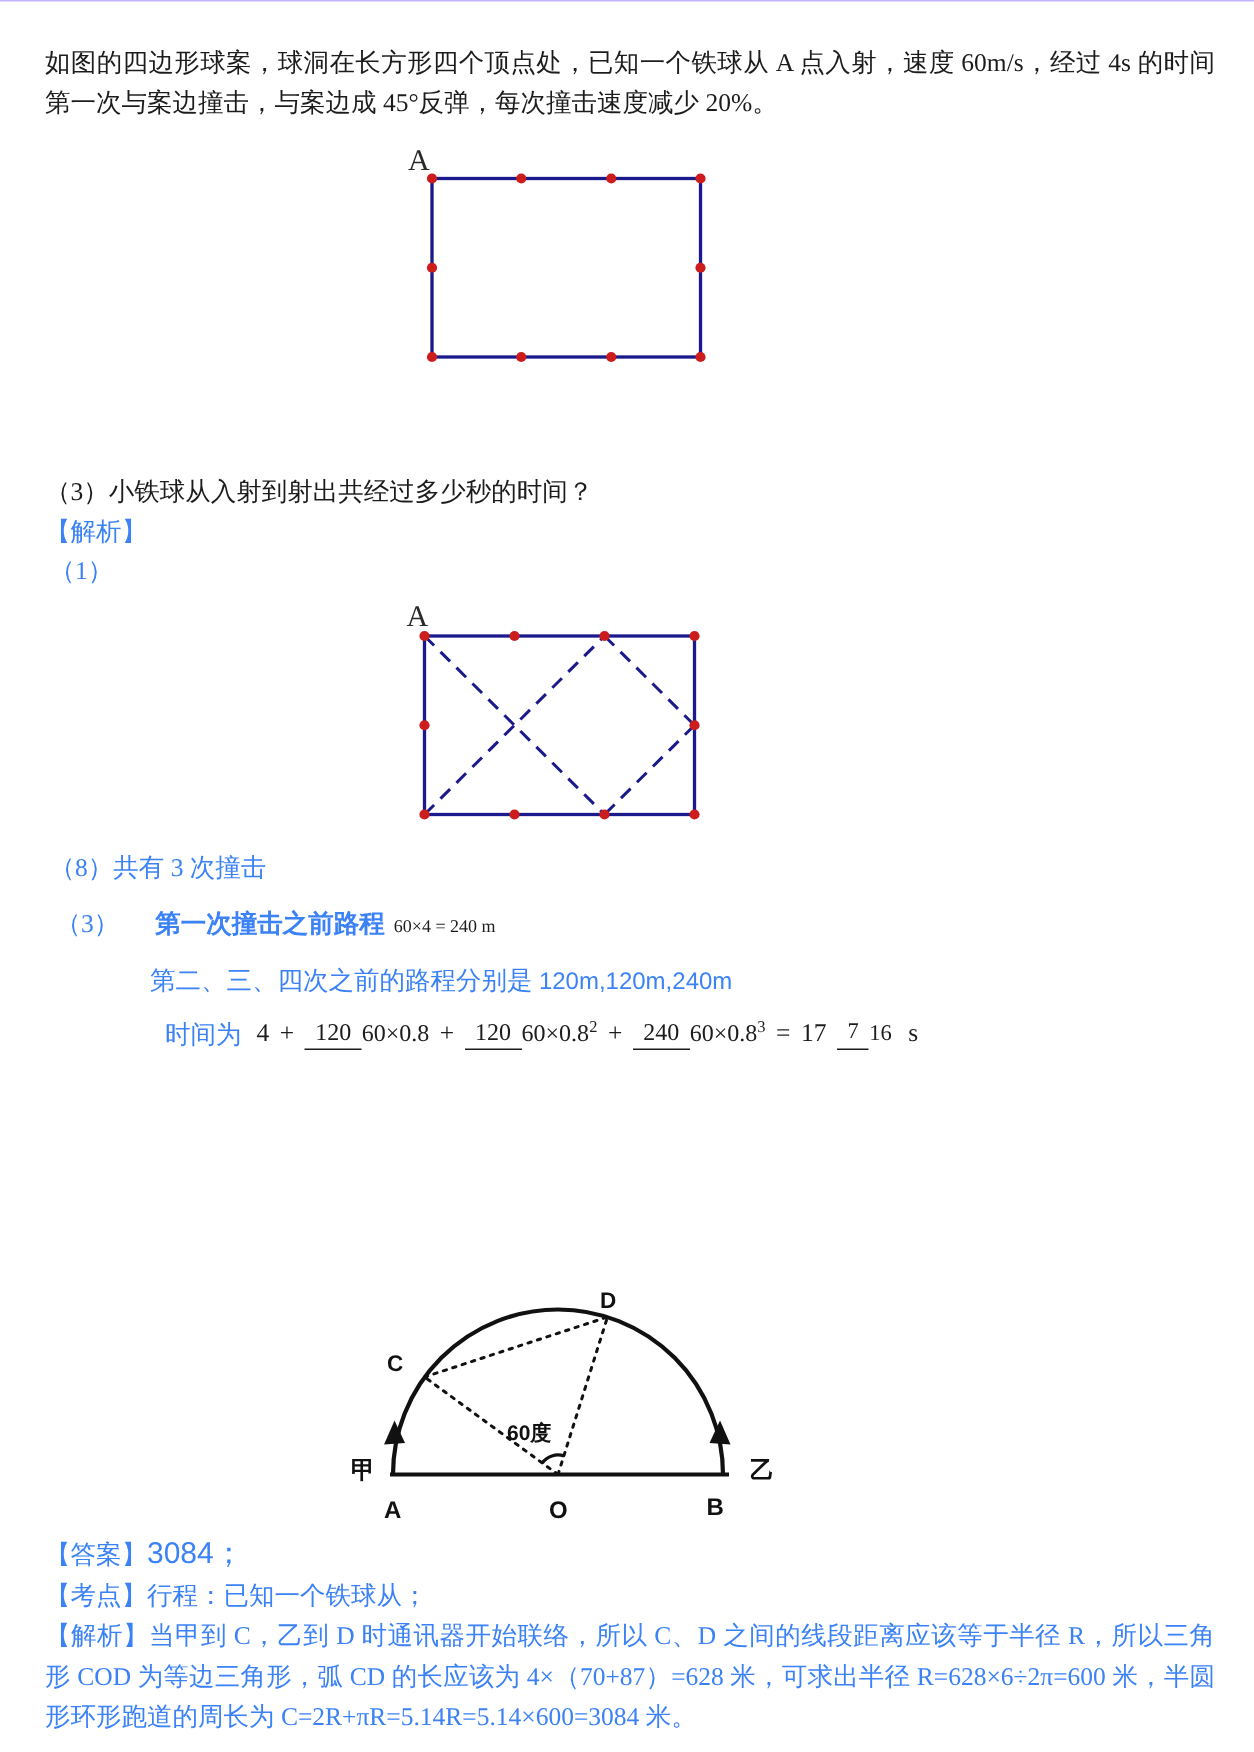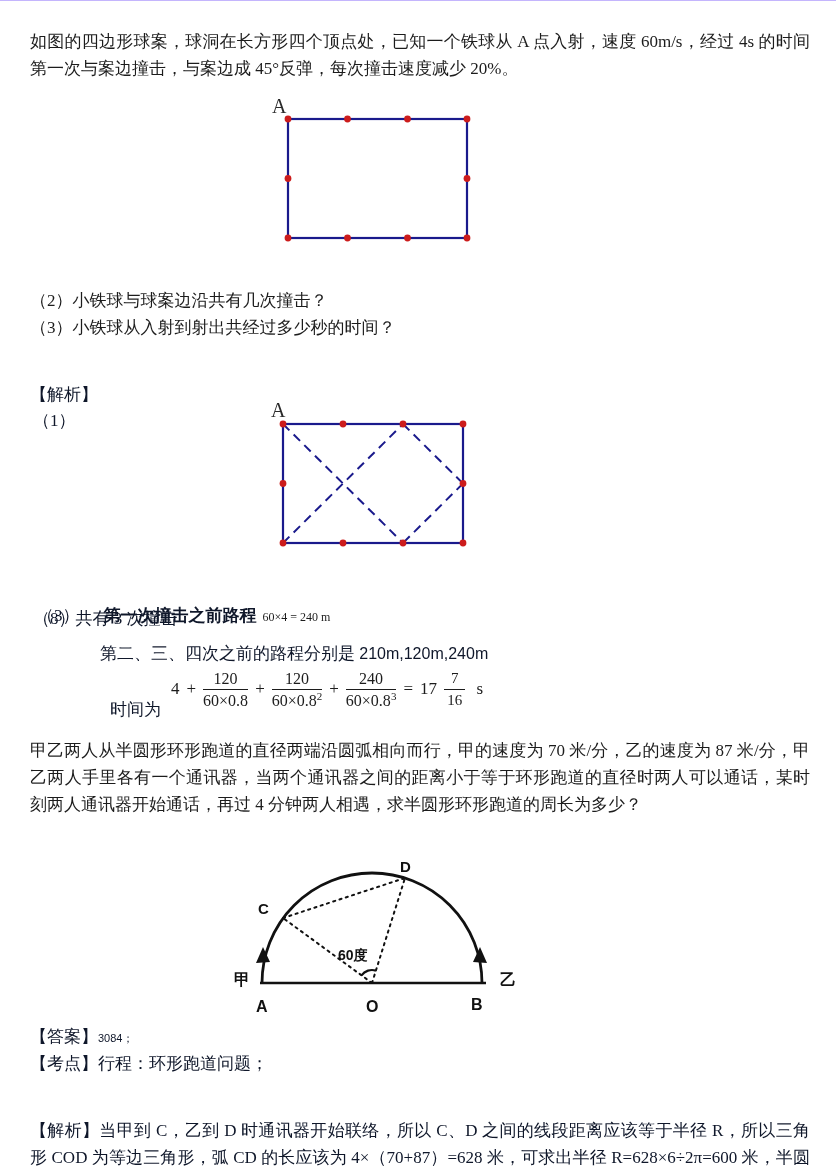--- a/index.html
+++ b/index.html
@@ -7,29 +7,29 @@
     position:relative;
     width:836px;height:1168px;
     background:#ffffff;
     border-top:1px solid #c4b5fd;
     overflow:hidden;
     font-family:"Liberation Serif","DejaVu Serif",serif;
     color:#1c1c1c;
   }
   .abs{position:absolute;}
   .t{font-size:17px;line-height:27px;color:#1c1c1c;}
-  .red{color:#0f172a;margin-top:40px;}
+  .red{color:#3b82f6;}
   .sans{font-family:"Liberation Sans","DejaVu Sans",sans-serif;}
   .para{width:780px;text-align:justify;}
   .qline{white-space:nowrap;}
   .mathline{display:flex;align-items:center;height:56px;}
   .mathrow{display:flex;align-items:center;gap:7px;
            font-family:"Liberation Serif","DejaVu Serif",serif;
            font-size:17px;color:#1c1c1c;}
-  .frac{display:inline-flex;flex-direction:column;text-align:center;font-size:16px;line-height:19px;}
+  .frac{display:inline-flex;flex-direction:row;text-align:center;font-size:16px;line-height:19px;}
   .frac .top{display:block;border-bottom:1.4px solid #1c1c1c;padding:0 7px 1px;}
   .frac .bot{display:block;padding-top:1px;}
   .frac sup{font-size:11px;vertical-align:super;line-height:0;}
   .svg-serif{font-family:"Liberation Serif","DejaVu Serif",serif;font-size:20px;fill:#2a2a2a;}
   .svg-bold{font-family:"Liberation Sans","DejaVu Sans",sans-serif;font-weight:bold;fill:#111;}
 </style>
 </head>
 <body>
 
 <div id="page">
@@ -46,21 +46,20 @@
         <circle cx="231" cy="30" r="3.4"></circle>
       <circle cx="52" cy="89.5" r="3.4"></circle>
         <circle cx="231" cy="89.5" r="3.4"></circle>
       <circle cx="52" cy="149" r="3.4"></circle>
         <circle cx="111.5" cy="149" r="3.4"></circle>
       <circle cx="171.5" cy="149" r="3.4"></circle>
         <circle cx="231" cy="149" r="3.4"></circle>
     </g>
   </svg>
 
-  <div class="abs t qline" style="left:30px;top:286px;">（2）小铁球与球案边沿共有几次撞击？</div>
   <div class="abs t qline" style="left:30px;top:313px;">（3）小铁球从入射到射出共经过多少秒的时间？</div>
 
   <div class="abs t red qline" style="left:30px;top:340px;">【解析】</div>
   <div class="abs t red qline" style="left:33px;top:366px;">（1）</div>
 
   <svg class="abs" style="left:231px;top:398px;" width="250" height="162" viewBox="0 0 250 162">
     <text x="40" y="18" class="svg-serif">A</text>
     <rect x="52" y="25" width="180" height="119" fill="none" stroke="#1a1a8c" stroke-width="2.2"></rect>
     <path d="M52 25 L172 144 M52 144 L172 25 M172 25 L232 84.5 M232 84.5 L172 144" fill="none" stroke="#1a1a8c" stroke-width="2" stroke-dasharray="9 6"></path>
     <g fill="#cc1c1c">
@@ -77,21 +76,21 @@
     </g>
   </svg>
 
   <div class="abs t red qline" style="left:33px;top:564px;">（8）共有 3 次撞击</div>
 
   <div class="abs t qline" style="left:37px;top:601px;">
     <span class="red">（3）</span><span class="red" style="margin-left:24px;font-weight:bold;">第一次撞击之前路程</span><span style="margin-left:6px;font-size:12px;">60×4 = 240 m</span>
   </div>
 
   <div class="abs t qline" style="left:100px;top:639px;">
-    <span class="red">第二、三、四次之前的路程分别是 </span><span class="red sans" style="font-size:16px;">210m,120m,240m</span>
+    <span class="red">第二、三、四次之前的路程分别是 </span><span class="red sans" style="font-size:16px;">120m,120m,240m</span>
   </div>
 
   <div class="abs mathline" style="left:110px;top:660px;">
     <span class="t red" style="margin-right:10px;">时间为</span>
     <span class="mathrow">
       <span>4</span>
       <span>+</span>
       <span class="frac">
         <span class="top">120</span>
         <span class="bot"><span>60×0.8</span><sup></sup></span>
@@ -109,42 +108,41 @@
       <span>=</span>
       <span>17</span>
       <span class="frac" style="font-size:15px;">
         <span class="top">7</span>
         <span class="bot">16</span>
       </span>
       <span style="margin-left:4px;">s</span>
     </span>
   </div>
 
-  <div class="abs t para" style="left:30px;top:736px;">甲乙两人从半圆形环形跑道的直径两端沿圆弧相向而行，甲的速度为 70 米/分，乙的速度为 87 米/分，甲乙两人手里各有一个通讯器，当两个通讯器之间的距离小于等于环形跑道的直径时两人可以通话，某时刻两人通讯器开始通话，再过 4 分钟两人相遇，求半圆形环形跑道的周长为多少？</div>
 
   <svg class="abs" style="left:228px;top:845px;" width="310" height="175" viewBox="0 0 310 175">
     <line x1="32" y1="137" x2="258" y2="137" stroke="#111" stroke-width="2.6"></line>
     <path d="M34 137 A110 110 0 0 1 254 137" fill="none" stroke="#111" stroke-width="2.8"></path>
     <path d="M144 137 L55 72 M144 137 L177 32 M55 72 L177 32" fill="none" stroke="#111" stroke-width="2" stroke-dasharray="2.2 4.4" stroke-linecap="round"></path>
     <path d="M133.5 129.3 A13 13 0 0 1 147.9 124.6" fill="none" stroke="#111" stroke-width="2.2"></path>
     <polygon points="35,101 28,117 42,116" fill="#111"></polygon>
     <polygon points="252,101 245,116 259,117" fill="#111"></polygon>
     <text x="6" y="139" class="svg-bold" font-size="16">甲</text>
     <text x="272" y="139" class="svg-bold" font-size="16">乙</text>
     <text x="28" y="166" class="svg-bold" font-size="16">A</text>
     <text x="138" y="166" class="svg-bold" font-size="16">O</text>
     <text x="243" y="164" class="svg-bold" font-size="16">B</text>
     <text x="30" y="68" class="svg-bold" font-size="15">C</text>
     <text x="172" y="26" class="svg-bold" font-size="15">D</text>
     <text x="110" y="114" class="svg-bold" font-size="14">60度</text>
   </svg>
 
   <div class="abs t qline" style="left:30px;top:1022px;">
-    <span class="red">【答案】</span><span class="red sans" style="font-size:11px;">3084；</span>
+    <span class="red">【答案】</span><span class="red sans" style="font-size:20px;">3084；</span>
   </div>
   <div class="abs t qline" style="left:30px;top:1049px;">
-    <span class="red">【考点】</span><span class="red">行程：环形跑道问题；</span>
+    <span class="red">【考点】</span><span class="red">行程：已知一个铁球从；</span>
   </div>
   <div class="abs t red para" style="left:30px;top:1076px;">
     <span>【解析】</span><span>当甲到 C，乙到 D 时通讯器开始联络，所以 C、D 之间的线段距离应该等于半径 R，所以三角形 COD 为等边三角形，弧 CD 的长应该为 4×（70+87）=628 米，可求出半径 R=628×6÷2π=600 米，半圆形环形跑道的周长为 C=2R+πR=5.14R=5.14×600=3084 米。</span>
   </div>
 
 </div>
 
 </body></html>

